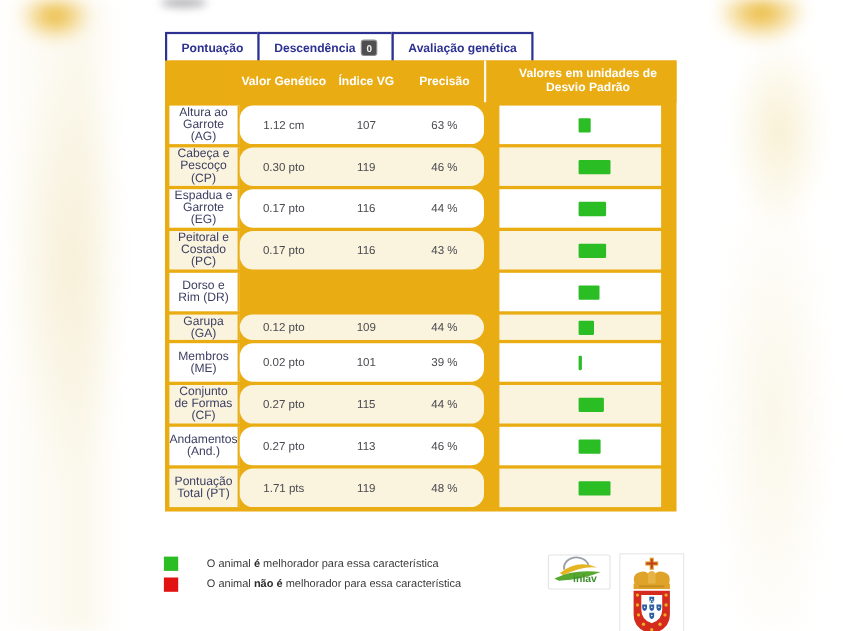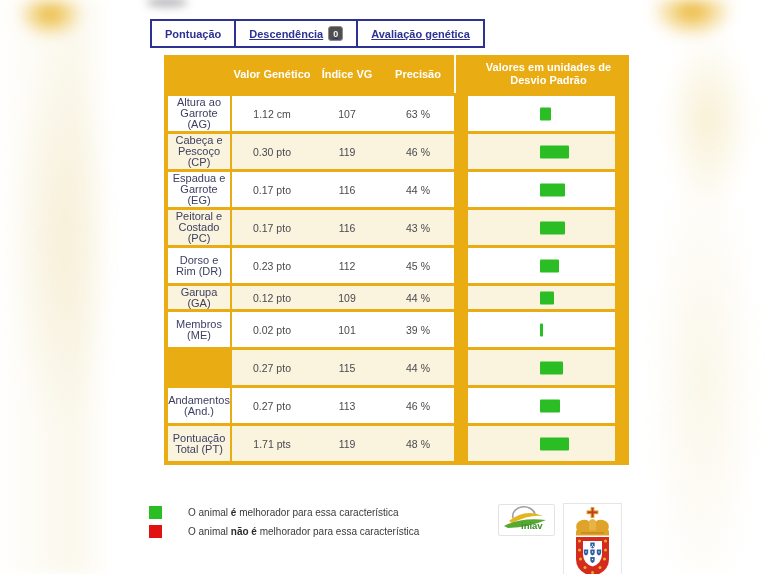--- a/index.html
+++ b/index.html
@@ -15,44 +15,44 @@
       linear-gradient(to right, rgba(250,246,232,.0) 0%, rgba(247,240,216,.5) 70%, rgba(247,240,216,0) 100%);}
   .blur-right{left:648px;width:126px;
     background:
       radial-gradient(ellipse 58px 40px at 44px 10px, rgba(232,174,26,.95), rgba(232,174,26,0) 72%),
       radial-gradient(ellipse 60px 120px at 60px 120px, rgba(240,222,160,.45), rgba(240,222,160,0) 75%),
       radial-gradient(ellipse 70px 300px at 55px 380px, rgba(246,238,210,.5), rgba(246,238,210,0) 80%);}
   .smudge{position:absolute;left:146px;top:-2px;width:42px;height:9px;background:rgba(90,90,100,.45);
     filter:blur(4px);border-radius:50%;}
 
   
-  .tabs{position:absolute;left:150px;top:19px;display:flex;}
+  .tabs{position:absolute;left:150px;top:29px;display:flex;}
   .tab{height:25px;border:2px solid #2D3191;background:#fff;color:#2D3191;font-weight:bold;
     font-size:11px;display:flex;align-items:center;justify-content:center;padding:0 13px;cursor:pointer;}
-  .tab + .tab{margin-left:-2px;text-decoration:underline;}
+  .tab + .tab{margin-left:-2px;}
   .tab-badge{display:inline-flex;align-items:center;justify-content:center;width:13px;height:13px;
     margin-left:5px;background:#4f4f4f;border:1px solid #8c8c8c;border-radius:3px;color:#f2f2f2;
     font-size:9px;font-weight:bold;}
 
   
-  .gtable{position:absolute;left:164px;top:55px;width:461px;background:#E9AC13;
+  .gtable{position:absolute;left:150px;top:55px;width:461px;background:#E9AC13;
     display:grid;grid-template-columns:64px 222px 14px 161px;
     grid-template-rows:38px 35px 35px 35px 35px 35px 23px 35px 35px 35px 35px;
     row-gap:3px;padding:0 0 4px 4px;}
   .hcell{background:#E9AC13;color:#fff;font-weight:bold;font-size:11px;line-height:13px;
     display:flex;align-items:center;justify-content:center;text-align:center;}
   .h-values{justify-content:flex-start;}
   .h-values span{display:inline-flex;align-items:center;justify-content:center;text-align:center;}
   .h-valor{width:80px;}.h-indice{width:70px;}.h-prec{width:72px;}
   .h-gap{grid-column:3;border-left:2px solid rgba(255,255,255,.92);}
   .h-desvio{grid-column:4;padding:0 10px;}
 
   .c-label{grid-column:1;border-right:2px solid #E9AC13;display:flex;align-items:center;
     justify-content:center;text-align:center;color:#3d4063;font-size:11px;line-height:11px;padding:1px 2px;}
-  .c-values{grid-column:2;display:flex;align-items:center;color:#49494f;font-size:10.5px;}
+  .c-values{grid-column:2;display:flex;align-items:center;color:#49494f;font-size:10.5px;border-radius:12px;}
   .c-values span{display:inline-block;text-align:center;}
   .v-valor{width:80px;}.v-indice{width:70px;}.v-prec{width:72px;}
   .c-bar{grid-column:4;position:relative;margin-right:14px;}
   .bar{position:absolute;left:72px;top:50%;transform:translateY(-50%);height:13px;border-radius:1px;}
   .r-white{background:#ffffff;}
   .r-cream{background:#FAF3DE;}
 
   
   .date-row{position:absolute;left:150px;top:477px;width:461px;text-align:center;
     color:#5a5a60;font-size:11px;}
@@ -132,25 +132,20 @@
     <div class="c-values r-cream">
       <span class="v-valor">0.17 pto</span>
       <span class="v-indice">116</span>
       <span class="v-prec">43 %</span>
     </div>
     <div class="c-bar r-cream">
       <div class="bar" style="width: 25px; background-color: rgb(43, 189, 36);"></div>
     </div>
 
     <div class="c-label r-white">Dorso e Rim (DR)</div>
-    <div class="c-values r-white">
-      <span class="v-valor">0.23 pto</span>
-      <span class="v-indice">112</span>
-      <span class="v-prec">45 %</span>
-    </div>
     <div class="c-bar r-white">
       <div class="bar" style="width: 19px; background-color: rgb(43, 189, 36);"></div>
     </div>
 
     <div class="c-label r-cream">Garupa (GA)</div>
     <div class="c-values r-cream">
       <span class="v-valor">0.12 pto</span>
       <span class="v-indice">109</span>
       <span class="v-prec">44 %</span>
     </div>
@@ -161,20 +156,21 @@
     <div class="c-label r-white">Membros (ME)</div>
     <div class="c-values r-white">
       <span class="v-valor">0.02 pto</span>
       <span class="v-indice">101</span>
       <span class="v-prec">39 %</span>
     </div>
     <div class="c-bar r-white">
       <div class="bar" style="width: 3px; background-color: rgb(43, 189, 36);"></div>
     </div>
 
+    <div class="c-label r-cream">Conjunto de Formas (CF)</div>
     <div class="c-values r-cream">
       <span class="v-valor">0.27 pto</span>
       <span class="v-indice">115</span>
       <span class="v-prec">44 %</span>
     </div>
     <div class="c-bar r-cream">
       <div class="bar" style="width: 23px; background-color: rgb(43, 189, 36);"></div>
     </div>
 
     <div class="c-label r-white">Andamentos (And.)</div>

